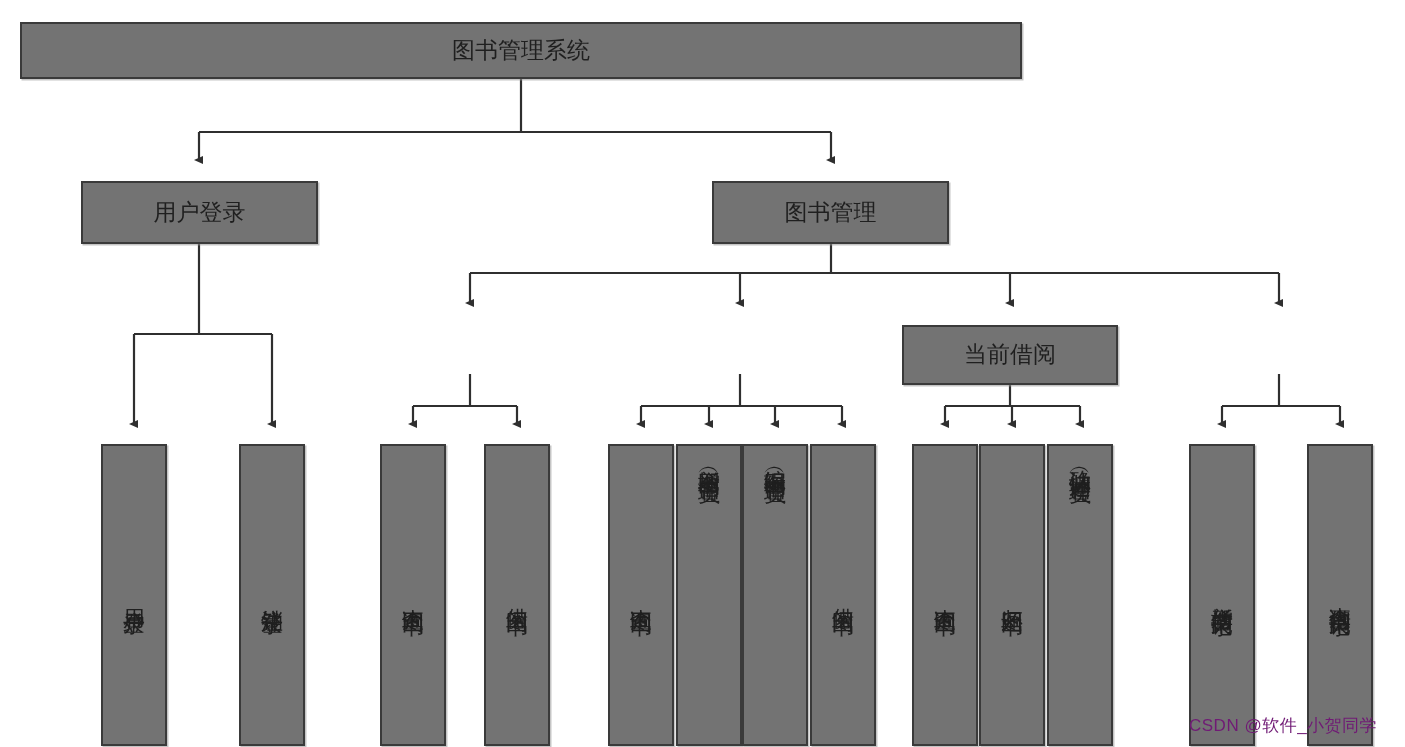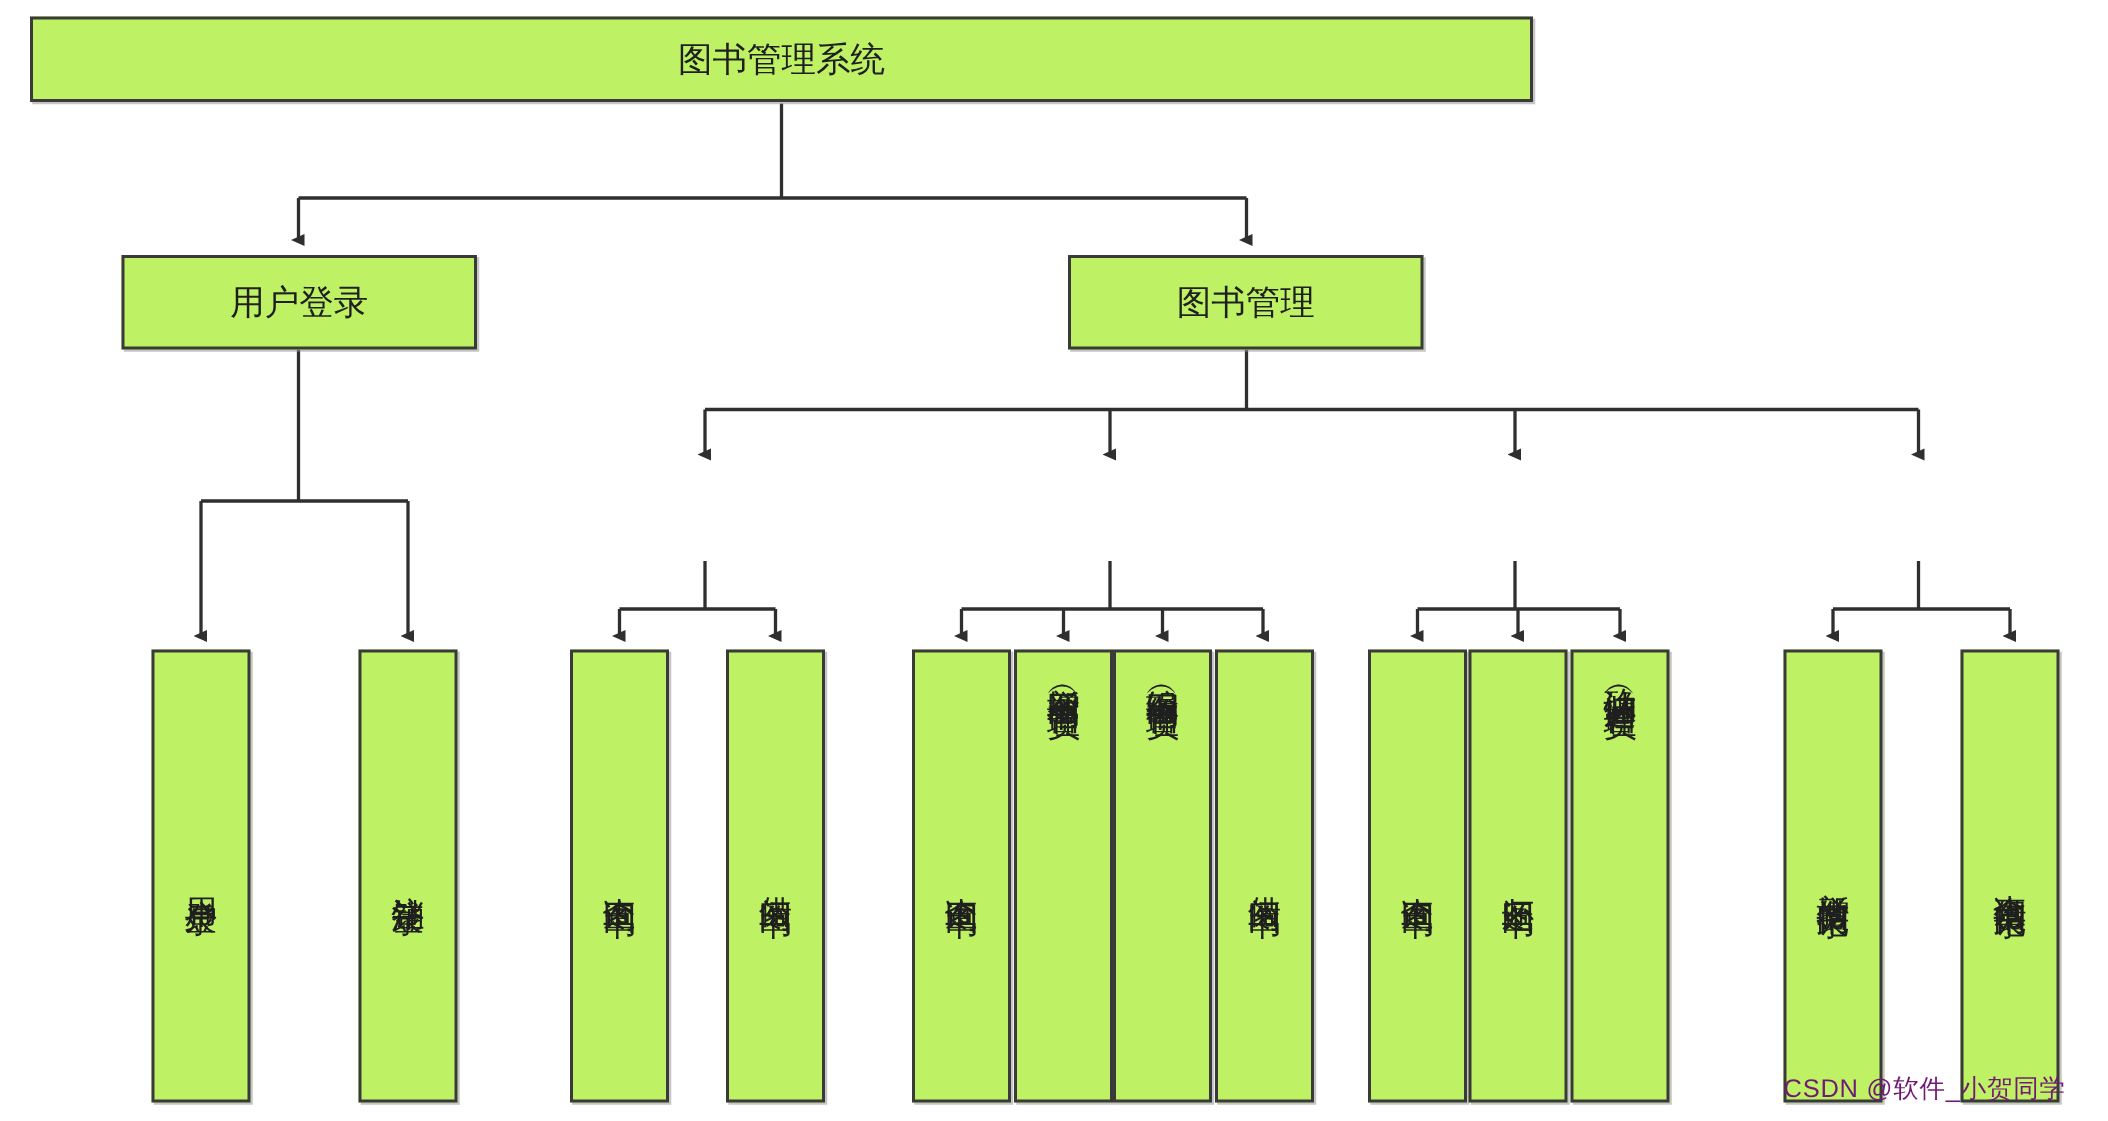--- a/index.html
+++ b/index.html
@@ -21,27 +21,28 @@
     position: absolute;
     left: 0;
     top: 0;
     width: 1405px;
     height: 747px;
     pointer-events: none;
   }
   .node {
     position: absolute;
     box-sizing: border-box;
-    background: #bef264;
+    background: #737373;
     border: 2px solid #3a3a3a;
     display: flex;
     align-items: center;
     justify-content: center;
     color: #1f1f1f;
     box-shadow: 1.5px 1.5px 0 rgba(150,150,150,0.55);
+    margin-top: 11px;
   }
   .node .label {
     text-align: center;
     line-height: 1.12;
     white-space: nowrap;
   }
   .node.h .label {
     font-size: 23px;
   }
   .node.root .label {
@@ -132,20 +133,23 @@
     <span class="label">图书管理系统</span>
   </div>
 
   <div class="node h" style="left:81px; top:170px; width:237px; height:63px;">
     <span class="label">用户登录</span>
   </div>
   <div class="node h" style="left:712px; top:170px; width:237px; height:63px;">
     <span class="label">图书管理</span>
   </div>
 
+  <div class="node h" style="left:902px; top:314px; width:216px; height:60px;">
+    <span class="label">当前借阅</span>
+  </div>
 
   <div class="node v center" style="left:101px; top:433px; width:66px; height:302px;">
     <span class="label">用户登录</span>
   </div>
   <div class="node v center" style="left:239px; top:433px; width:66px; height:302px;">
     <span class="label">注销登录</span>
   </div>
 
   <div class="node v center" style="left:380px; top:433px; width:66px; height:302px;">
     <span class="label">查询图书</span>

